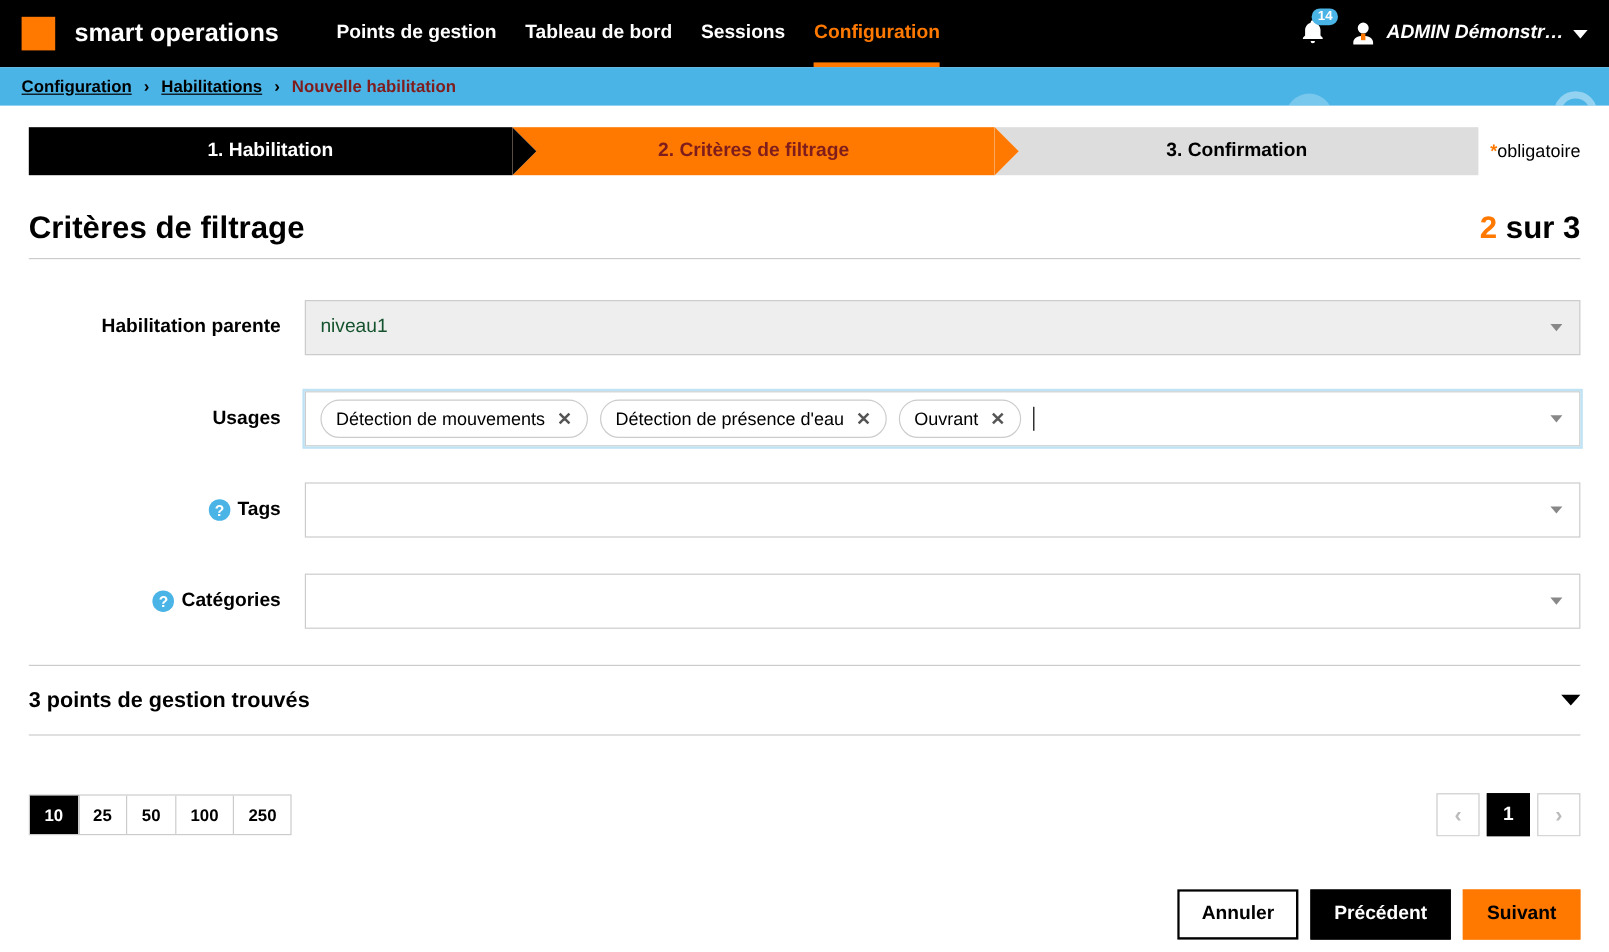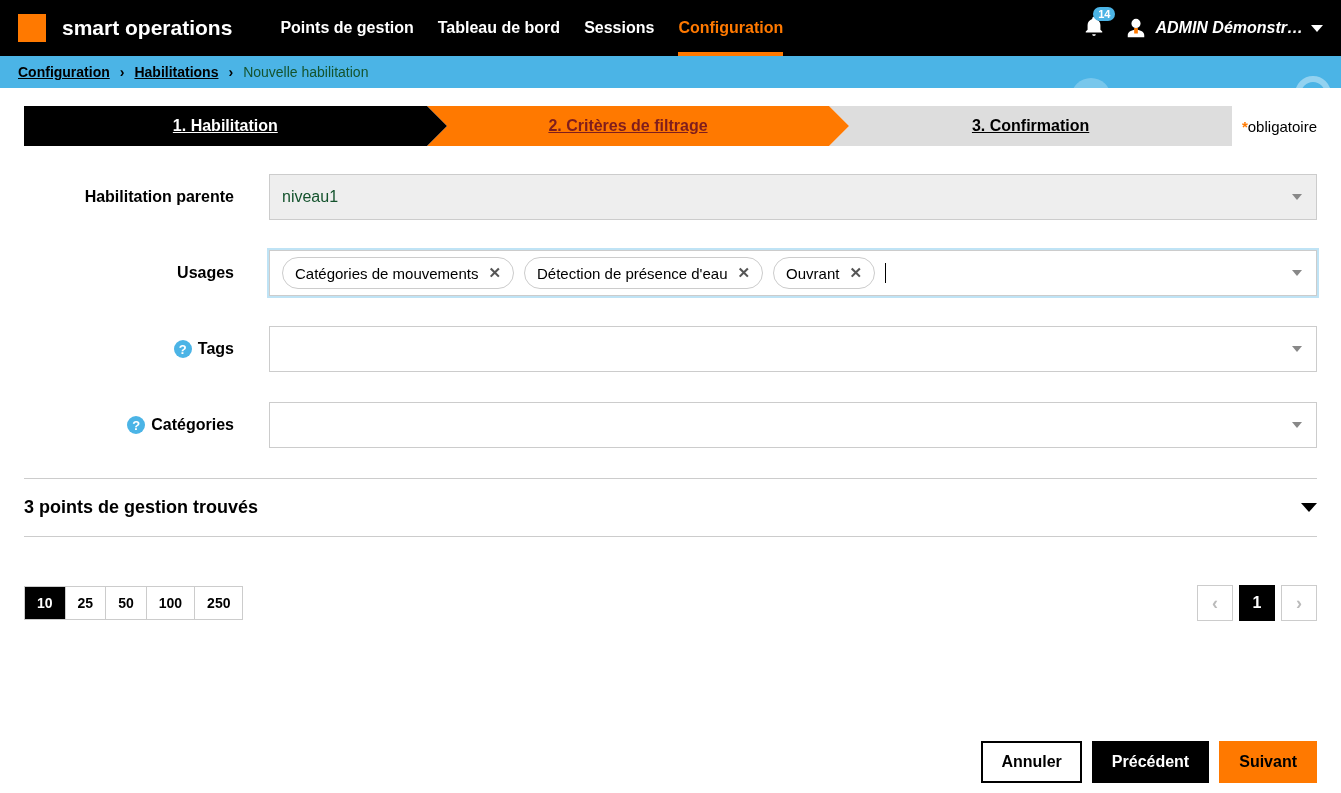--- a/index.html
+++ b/index.html
@@ -18,49 +18,49 @@
 .bell-icon { width:22px; height:26px; fill:#fff; }
 .badge { position:absolute; top:-6px; right:-10px; background:#4bb4e6; color:#fff; border-radius:9px; font-size:11px; font-weight:bold; padding:1px 5px; }
 .user-wrap { display:flex; align-items:center; gap:8px; color:#fff; font-weight:bold; cursor:pointer;font-style:italic; }
 .user-icon { width:22px; height:24px; fill:#fff; }
 .caret-down { width:0; height:0; border-left:6px solid transparent; border-right:6px solid transparent; border-top:7px solid #fff; }
 
 
 .breadcrumb-bar { background:#4bb4e6; padding:8px 18px; display:flex; align-items:center; gap:10px; font-size:14px; position:relative; overflow:hidden; }
 .breadcrumb-bar a { color:#000; font-weight:bold; text-decoration:underline; cursor:pointer; }
 .breadcrumb-bar .sep { font-weight:bold; }
-.breadcrumb-bar .current { color:#14532d; font-weight:normal; }
+.breadcrumb-bar .current { color:#7f1d1d; font-weight:bold; }
 .bc-circle1 { position:absolute; right:10px; bottom:-24px; width:36px; height:36px; border:6px solid #fff; border-radius:50%; opacity:.4; }
 .bc-circle2 { position:absolute; right:230px; bottom:-30px; width:40px; height:40px; background:#fff; border-radius:50%; opacity:.25; }
 
 
 .content { padding:18px 24px 0; }
 
 
 .stepper-row { display:flex; align-items:center; margin-bottom:28px; }
 .stepper { display:flex; flex:1; height:40px; }
-.step { flex:1; display:flex; align-items:center; justify-content:center; font-weight:bold; font-size:16px; position:relative;text-decoration:underline; }
+.step { flex:1; display:flex; align-items:center; justify-content:center; font-weight:bold; font-size:16px; position:relative; }
 .step1 { background:#000; color:#fff; }
 .step2 { background:#ff7900; color:#7f1d1d; }
 .step3 { background:#ddd; color:#000; }
 .step1::after,.step2::after { content:''; position:absolute; right:-20px; top:0; width:0; height:0; border-top:20px solid transparent; border-bottom:20px solid transparent; z-index:2; }
 .step1::after { border-left:20px solid #000; }
 .step2::after { border-left:20px solid #ff7900; }
 .step2::before,.step3::before { content:''; position:absolute; left:0; top:0; width:0; height:0; border-top:20px solid transparent; border-bottom:20px solid transparent; border-left:20px solid #fff; z-index:1; }
 .oblig { margin-left:10px; font-size:15px; color:#000; }
 .oblig .star { color:#ff7900; font-weight:bold; }
 
 
 .title-row { display:flex; justify-content:space-between; align-items:baseline; border-bottom:1px solid #ccc; padding-bottom:10px; margin-bottom:34px; }
 .title-row h1 { font-size:26px; font-weight:bold; }
 .page-count { font-size:26px; font-weight:bold; }
 .page-count .cur { color:#ff7900; }
 
 
-.form-row { display:flex; align-items:center; margin-bottom:30px;gap:15px; }
+.form-row { display:flex; align-items:center; margin-bottom:30px; }
 .form-label { width:230px; text-align:right; font-size:16px; font-weight:bold; padding-right:20px; display:flex; justify-content:flex-end; align-items:center; gap:6px; }
 .help-icon { width:18px; height:18px; background:#4bb4e6; color:#fff; border-radius:50%; display:inline-flex; align-items:center; justify-content:center; font-size:13px; font-weight:bold; cursor:pointer; }
 .form-field { flex:1; }
 .select-box { border:1px solid #ccc; background:#fff; height:46px; display:flex; align-items:center; padding:0 12px; position:relative; cursor:pointer; }
 .select-box.disabled { background:#eee; color:#14532d; }
 .select-caret { position:absolute; right:14px; width:0; height:0; border-left:5px solid transparent; border-right:5px solid transparent; border-top:6px solid #888; }
 .multi-box { border:1px solid #ccc; outline:2px solid #bfe3f5; min-height:46px; display:flex; align-items:center; padding:4px 12px; gap:10px; flex-wrap:wrap; position:relative; cursor:text; }
 .chip { border:1px solid #ccc; border-radius:18px; padding:6px 12px; display:flex; align-items:center; gap:10px; font-size:15px; background:#fff; }
 .chip-x { font-size:15px; color:#555; cursor:pointer; font-weight:bold; }
 .multi-caret { position:absolute; right:14px; width:0; height:0; border-left:5px solid transparent; border-right:5px solid transparent; border-top:6px solid #888; }
@@ -134,37 +134,43 @@
 
   <div class="stepper-row">
     <div class="stepper">
       <div class="step step1">1. Habilitation</div>
       <div class="step step2">2. Critères de filtrage</div>
       <div class="step step3">3. Confirmation</div>
     </div>
     <div class="oblig"><span class="star">*</span><span>obligatoire</span></div>
   </div>
 
+  <div class="title-row">
+    <h1>Critères de filtrage</h1>
+    <div class="page-count">
+      <span class="cur">2</span> <span>sur 3</span>
+    </div>
+  </div>
 
   <div class="form-row">
     <div class="form-label">Habilitation parente</div>
     <div class="form-field">
       <div class="select-box disabled">
         <span>niveau1</span>
         <span class="select-caret"></span>
       </div>
     </div>
   </div>
 
   <div class="form-row">
     <div class="form-label">Usages</div>
     <div class="form-field">
       <div class="multi-box">
         <span class="chip">
-            <span>Catégories de mouvements</span>
+            <span>Détection de mouvements</span>
             <span class="chip-x">✕</span>
           </span>
         <span class="chip">
             <span>Détection de présence d'eau</span>
             <span class="chip-x">✕</span>
           </span>
         <span class="chip">
             <span>Ouvrant</span>
             <span class="chip-x">✕</span>
           </span>

